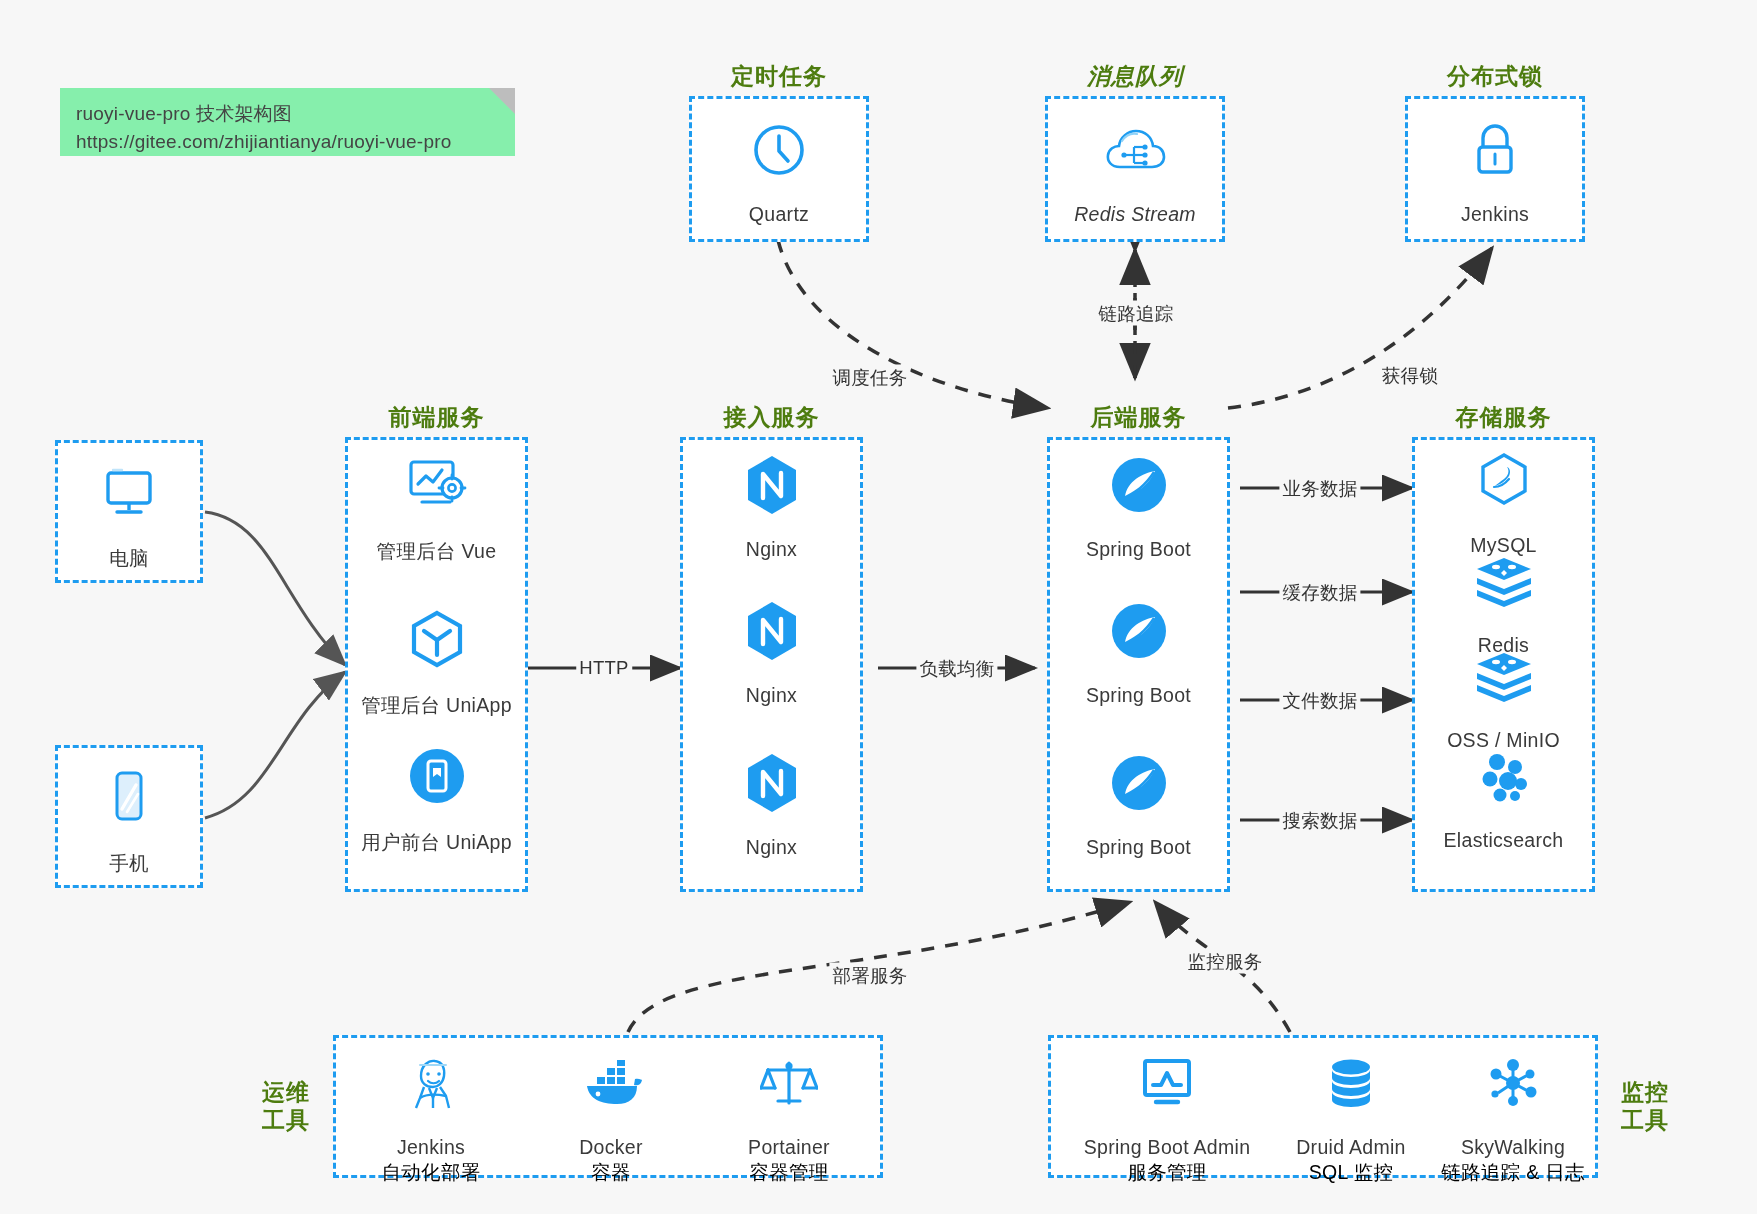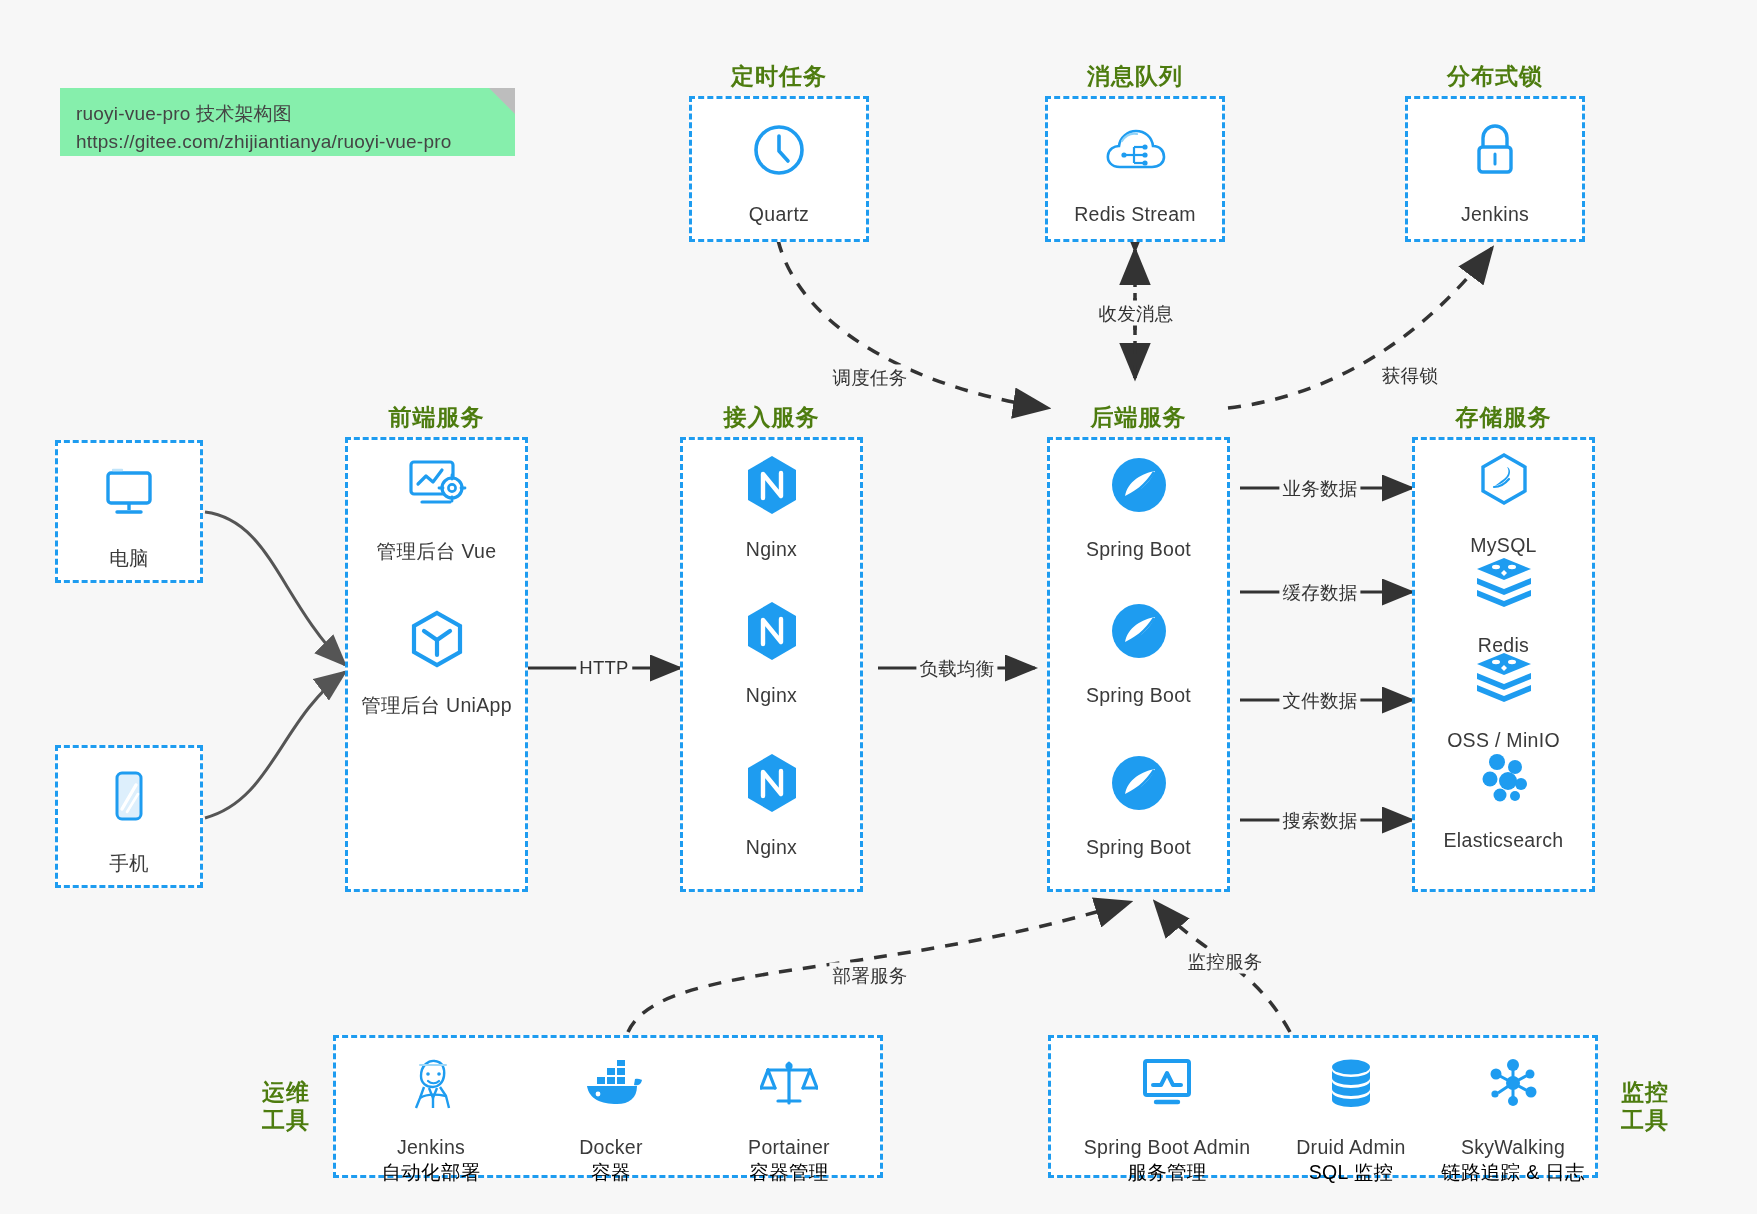--- a/index.html
+++ b/index.html
@@ -94,21 +94,21 @@
     <path d="M1228,408 C1340,395 1430,330 1492,248" fill="none" stroke="#333" stroke-width="3.5" stroke-dasharray="13,11" marker-end="url(#arr)"></path>
 
     <path d="M628,1032 C660,960 880,980 1130,902" fill="none" stroke="#333" stroke-width="3.5" stroke-dasharray="13,11" marker-end="url(#arr)"></path>
 
     <path d="M1290,1032 C1250,960 1200,955 1155,902" fill="none" stroke="#333" stroke-width="3.5" stroke-dasharray="13,11" marker-end="url(#arr)"></path>
   </svg>
 
   <div class="edge-label" style="left:604px;  top:668px;">HTTP</div>
   <div class="edge-label" style="left:957px;  top:668px;">负载均衡</div>
   <div class="edge-label" style="left:870px;  top:377px;">调度任务</div>
-  <div class="edge-label" style="left:1136px; top:313px;">收发消息</div>
+  <div class="edge-label" style="left:1136px; top:313px;">链路追踪</div>
   <div class="edge-label" style="left:1410px; top:375px;">获得锁</div>
   <div class="edge-label" style="left:1320px; top:488px;">业务数据</div>
   <div class="edge-label" style="left:1320px; top:592px;">缓存数据</div>
   <div class="edge-label" style="left:1320px; top:700px;">文件数据</div>
   <div class="edge-label" style="left:1320px; top:820px;">搜索数据</div>
   <div class="edge-label" style="left:870px;  top:975px;">部署服务</div>
   <div class="edge-label" style="left:1225px; top:961px;">监控服务</div>
 
   <div class="group" style="left:689px; top:96px; width:180px; height:146px;">
     <div class="grp-title">定时任务</div>
@@ -116,21 +116,21 @@
       <div class="ico">
         <svg width="56" height="56" viewBox="0 0 56 56">
           <circle cx="28" cy="28" r="23" fill="none" stroke="#1e9cf0" stroke-width="3.6"></circle>
           <path d="M28 14 L28 29 L37 39" fill="none" stroke="#1e9cf0" stroke-width="3.6" stroke-linecap="round" stroke-linejoin="round"></path>
         </svg>
       </div>
       <div class="cap">Quartz</div>
     </div>
   </div>
 
-  <div class="group" style="left:1045px; top:96px; width:180px; height:146px;">
+  <div class="group" style="left:1045px; top:96px; width:180px; height:146px;font-style:italic;">
     <div class="grp-title">消息队列</div>
     <div class="node" style="left:0; top:20px; width:100%;">
       <div class="ico">
         <svg width="62" height="50" viewBox="0 0 62 50">
           <path d="M16 42 C7 42 3 36 4 30 C5 24 10 21 15 21 C16 12 24 6 32 6 C41 6 48 12 49 21 C56 21 60 26 60 32 C60 38 55 42 48 42 Z" fill="none" stroke="#1e9cf0" stroke-width="2.6"></path>
           <g stroke="#1e9cf0" stroke-width="2.2" fill="none">
             <path d="M22 30 L30 30"></path>
             <path d="M30 22 L30 38"></path>
             <path d="M30 22 L39 22"></path>
             <path d="M30 30 L39 30"></path>
@@ -217,20 +217,30 @@
         <svg width="58" height="60" viewBox="0 0 58 60">
           <path d="M29 4 L52 17 L52 43 L29 56 L6 43 L6 17 Z" fill="none" stroke="#1e9cf0" stroke-width="4.2"></path>
           <path d="M29 31 L29 46" stroke="#1e9cf0" stroke-width="4.2" stroke-linecap="round"></path>
           <path d="M29 31 L16 22" stroke="#1e9cf0" stroke-width="4.2" stroke-linecap="round"></path>
           <path d="M29 31 L42 22" stroke="#1e9cf0" stroke-width="4.2" stroke-linecap="round"></path>
         </svg>
       </div>
       <div class="cap">管理后台 UniApp</div>
     </div>
 
+    <div class="node" style="left:0; top:305px; width:100%;">
+      <div class="ico">
+        <svg width="60" height="60" viewBox="0 0 60 60">
+          <circle cx="30" cy="30" r="27" fill="#1e9cf0"></circle>
+          <rect x="21" y="15" width="18" height="30" rx="3" fill="none" stroke="#ffffff" stroke-width="3"></rect>
+          <path d="M26 22 L34 22 L34 31 L30 28 L26 31 Z" fill="#ffffff"></path>
+        </svg>
+      </div>
+      <div class="cap">用户前台 UniApp</div>
+    </div>
   </div>
 
   <div class="group" style="left:680px; top:437px; width:183px; height:455px;">
     <div class="grp-title">接入服务</div>
 
     <div class="node" style="left:0; top:14px; width:100%;">
       <div class="ico">
         <svg width="56" height="62" viewBox="0 0 56 62">
           <path d="M28 2 L52 16 L52 46 L28 60 L4 46 L4 16 Z" fill="#1e9cf0"></path>
           <path d="M19 44 L19 20 L37 42 L37 19" fill="none" stroke="#ffffff" stroke-width="4.4" stroke-linecap="round" stroke-linejoin="round"></path>

